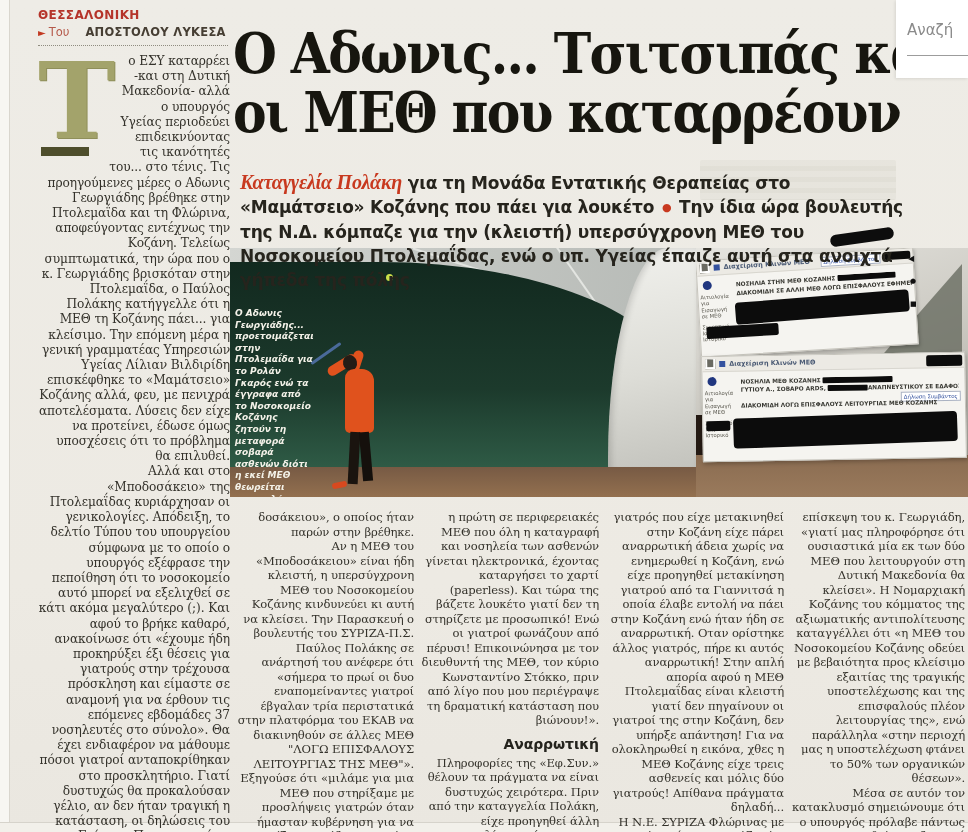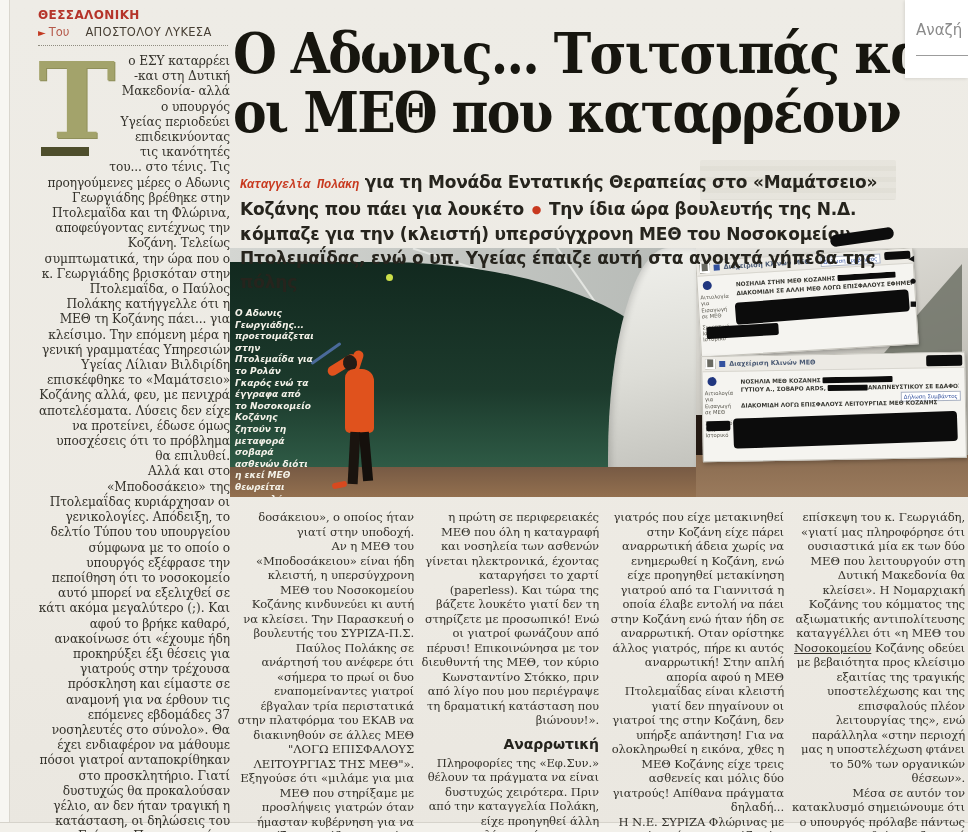--- a/index.html
+++ b/index.html
@@ -8,41 +8,41 @@
         background:linear-gradient(180deg,#eeece6 0%,#edeae3 70%,#eae7e0 100%);}
   .left-strip{position:absolute;left:0;top:0;width:9px;height:832px;background:#f7f6f2;border-right:1px solid #d9d6ce;}
   .bottom-strip{position:absolute;left:0;bottom:0;width:100%;height:9px;background:#f2f0ea;border-top:1px solid #d6d3cb;}
 
   
   .kicker{position:absolute;left:38px;top:8px;font:bold 12px/14px "DejaVu Sans",sans-serif;color:#b5342a;letter-spacing:.4px;}
   .byline{position:absolute;left:38px;top:25px;width:190px;padding-bottom:5px;border-bottom:1px dotted #8f8c80;
           font:11.5px/14px "DejaVu Sans",sans-serif;color:#4a4238;}
   .byline .arr{color:#c23a22;font-size:10px;margin-right:3px;}
   .byline .prefix{color:#b5594a;margin-right:16px;}
-  .byline .author{font-weight:normal;color:#463e33;letter-spacing:.3px;}
+  .byline .author{font-weight:bold;color:#463e33;letter-spacing:.3px;}
 
   
   .headline{position:absolute;left:233px;top:24px;margin:0;color:#17160f;z-index:2;}
   .headline .hl{display:block;font:bold 56px/59px "DejaVu Serif",serif;letter-spacing:-2px;
                 transform:scaleX(.9);transform-origin:left top;white-space:nowrap;}
 
   
-  .search{position:absolute;right:0;top:0;width:63px;height:78px;background:#ffffff;z-index:6;
+  .search{position:absolute;right:0;top:0;width:72px;height:78px;background:#ffffff;z-index:6;
           box-shadow:-1px 1px 3px rgba(0,0,0,.10);}
   .search-text{position:absolute;left:11px;top:21px;font:15px "DejaVu Sans",sans-serif;color:#8b8b8b;white-space:nowrap;}
   .search-line{position:absolute;left:11px;top:55px;width:64px;border-top:1.5px solid #9c9c9c;}
 
   
   .bleed{position:absolute;left:700px;top:160px;width:196px;height:40px;z-index:1;border-radius:2px;
          background:repeating-linear-gradient(180deg,#e5e3db 0 6px,#dedcd3 6px 11px);opacity:.8;}
 
   
   .subhead{position:absolute;left:240px;top:170px;width:672px;margin:0;z-index:2;
            font:bold 17px/24px "DejaVu Sans",sans-serif;letter-spacing:-.2px;color:#26241d;text-align:left;}
-  .subhead .lead{font-family:Liberation Mono, monospace;font-style:italic;color:#c8391f;font-size:12px;}
+  .subhead .lead{font-family:Liberation Serif, serif;font-style:italic;color:#c8391f;font-size:20px;}
   .subhead .bull{color:#c8391f;font-size:11px;vertical-align:2px;padding:0 2px;}
 
   
   .photo{position:absolute;left:230px;top:248px;width:466px;height:249px;overflow:hidden;background:#c8cac6;}
   .ceiling{position:absolute;inset:0;background:linear-gradient(100deg,#d4d6d2 0%,#c3c6c2 45%,#b4b8b4 100%);}
   .seam{position:absolute;background:#e3e5e1;height:2px;}
   .seam.s1{left:180px;top:18px;width:120px;transform:rotate(18deg);}
   .seam.s2{left:280px;top:10px;width:110px;transform:rotate(55deg);}
   .curtain{position:absolute;left:-12px;top:14px;width:462px;height:212px;
            background:linear-gradient(180deg,#12291f 0%,#1c3a2c 60%,#2e5a45 96%);
@@ -113,21 +113,21 @@
   .col{position:absolute;top:510px;width:178px;font:11.6px/14.5px "DejaVu Serif",serif;
        color:#34322b;text-align:justify;letter-spacing:-.1px;}
   .col p{margin:0;text-align:right;}
   .col p + p{text-indent:12px;}
   .col1{left:38px;top:54px;width:192px;font-size:12.2px;line-height:15.2px;}
   .col2{left:236px;}
   .col3{left:421px;}
   .col4{left:606px;}
   .col5{left:791px;width:174px;}
   .col-sub{margin:8px 0 4px !important;font:bold 14px/16px "DejaVu Sans",sans-serif;color:#24231d;text-align:left;text-indent:0 !important;}
-  .uline{text-decoration:underline;}
+  .uline{}
   .dropcap{float:left;width:74px;height:100px;position:relative;margin:4px 7px 0 0;}
   .dc-letter{position:absolute;left:0;top:-8px;font:bold 104px/104px "DejaVu Serif",serif;color:#a3a36b;
              text-shadow:1px 1px 0 #8f8f5a;}
   .dc-bar{position:absolute;left:3px;bottom:2px;width:48px;height:9px;background:#4e4e2c;}
 </style>
 </head>
 <body>
 
 <div class="page">
   <div class="left-strip"></div>
@@ -224,21 +224,21 @@
 
   <div class="col col1">
     <p><span class="dropcap">
           <span class="dc-letter">Τ</span>
           <span class="dc-bar"></span>
         </span><span>ο ΕΣΥ καταρρέει -και στη Δυτική Μακεδονία- αλλά ο υπουργός Υγείας περιοδεύει επιδεικνύοντας τις ικανότητές του... στο τένις. Τις προηγούμενες μέρες ο Αδωνις Γεωργιάδης βρέθηκε στην Πτολεμαΐδα και τη Φλώρινα, αποφεύγοντας εντέχνως την Κοζάνη. Τελείως συμπτωματικά, την ώρα που ο κ. Γεωργιάδης βρισκόταν στην Πτολεμαΐδα, ο Παύλος Πολάκης κατήγγελλε ότι η ΜΕΘ τη Κοζάνης πάει... για κλείσιμο. Την επόμενη μέρα η γενική γραμματέας Υπηρεσιών Υγείας Λίλιαν Βιλδιρίδη επισκέφθηκε το «Μαμάτσειο» Κοζάνης αλλά, φευ, με πενιχρά αποτελέσματα. Λύσεις δεν είχε να προτείνει, έδωσε όμως υποσχέσεις ότι το πρόβλημα θα επιλυθεί.</span></p>
     <p>Αλλά και στο «Μποδοσάκειο» της Πτολεμαΐδας κυριάρχησαν οι γενικολογίες. Απόδειξη, το δελτίο Τύπου του υπουργείου σύμφωνα με το οποίο ο υπουργός εξέφρασε την πεποίθηση ότι το νοσοκομείο αυτό μπορεί να εξελιχθεί σε κάτι ακόμα μεγαλύτερο (;). Και αφού το βρήκε καθαρό, ανακοίνωσε ότι «έχουμε ήδη προκηρύξει έξι θέσεις για γιατρούς στην τρέχουσα πρόσκληση και είμαστε σε αναμονή για να έρθουν τις επόμενες εβδομάδες 37 νοσηλευτές στο σύνολο». Θα έχει ενδιαφέρον να μάθουμε πόσοι γιατροί ανταποκρίθηκαν στο προσκλητήριο. Γιατί δυστυχώς θα προκαλούσαν γέλιο, αν δεν ήταν τραγική η κατάσταση, οι δηλώσεις του Γιώργου Παπασωτηρίου, πρώην διοικητή του «Μποδοσάκειου,» νυν βουλευτή Φλώρινας της Ν.Δ., ο οποίος σε βίντεο από την επίσκεψη ακούγεται να αναφέρεται με διθυραμβικά σχόλια στην υπερσύγχρονη ΜΕΘ του νοσοκομείου. Μόνο που η μονάδα είναι κλειστή από τον Νοέμβριο. Το γιατί είναι κλειστή μπορεί να το εξήγησε στον υπουργό ο διευθυντής της ΜΕΘ του «Μπο-</p>
   </div>
 
   <div class="col col2">
-    <p>δοσάκειου», ο οποίος ήταν γιατί στην υποδοχή.</p>
+    <p>δοσάκειου», ο οποίος ήταν παρών στην βρέθηκε.</p>
     <p>Αν η ΜΕΘ του «Μποδοσάκειου» είναι ήδη κλειστή, η υπερσύγχρονη ΜΕΘ του Νοσοκομείου Κοζάνης κινδυνεύει κι αυτή να κλείσει. Την Παρασκευή ο βουλευτής του ΣΥΡΙΖΑ-Π.Σ. Παύλος Πολάκης σε ανάρτησή του ανέφερε ότι «σήμερα το πρωί οι δυο εναπομείναντες γιατροί έβγαλαν τρία περιστατικά στην πλατφόρμα του ΕΚΑΒ να διακινηθούν σε άλλες ΜΕΘ "ΛΟΓΩ ΕΠΙΣΦΑΛΟΥΣ ΛΕΙΤΟΥΡΓΙΑΣ ΤΗΣ ΜΕΘ"». Εξηγούσε ότι «μιλάμε για μια ΜΕΘ που στηρίξαμε με προσλήψεις γιατρών όταν ήμασταν κυβέρνηση για να ανοίξει, που έδωσε τη μάχη της πανδημίας, που είναι η δέκατη Μονάδα στην Ελλάδα και</p>
   </div>
 
   <div class="col col3">
     <p>η πρώτη σε περιφερειακές ΜΕΘ που όλη η καταγραφή και νοσηλεία των ασθενών γίνεται ηλεκτρονικά, έχοντας καταργήσει το χαρτί (paperless). Και τώρα της βάζετε λουκέτο γιατί δεν τη στηρίζετε με προσωπικό! Ενώ οι γιατροί φωνάζουν από πέρυσι! Επικοινώνησα με τον διευθυντή της ΜΕΘ, τον κύριο Κωνσταντίνο Στόκκο, πριν από λίγο που μου περιέγραψε τη δραματική κατάσταση που βιώνουν!».</p>
     <p class="col-sub">Αναρρωτική</p>
     <p>Πληροφορίες της «Εφ.Συν.» θέλουν τα πράγματα να είναι δυστυχώς χειρότερα. Πριν από την καταγγελία Πολάκη, είχε προηγηθεί άλλη καταγγελία που έφτασε στο υπουργείο, στην οποία αναφερόταν ότι:</p>
   </div>
 
   <div class="col col4">

